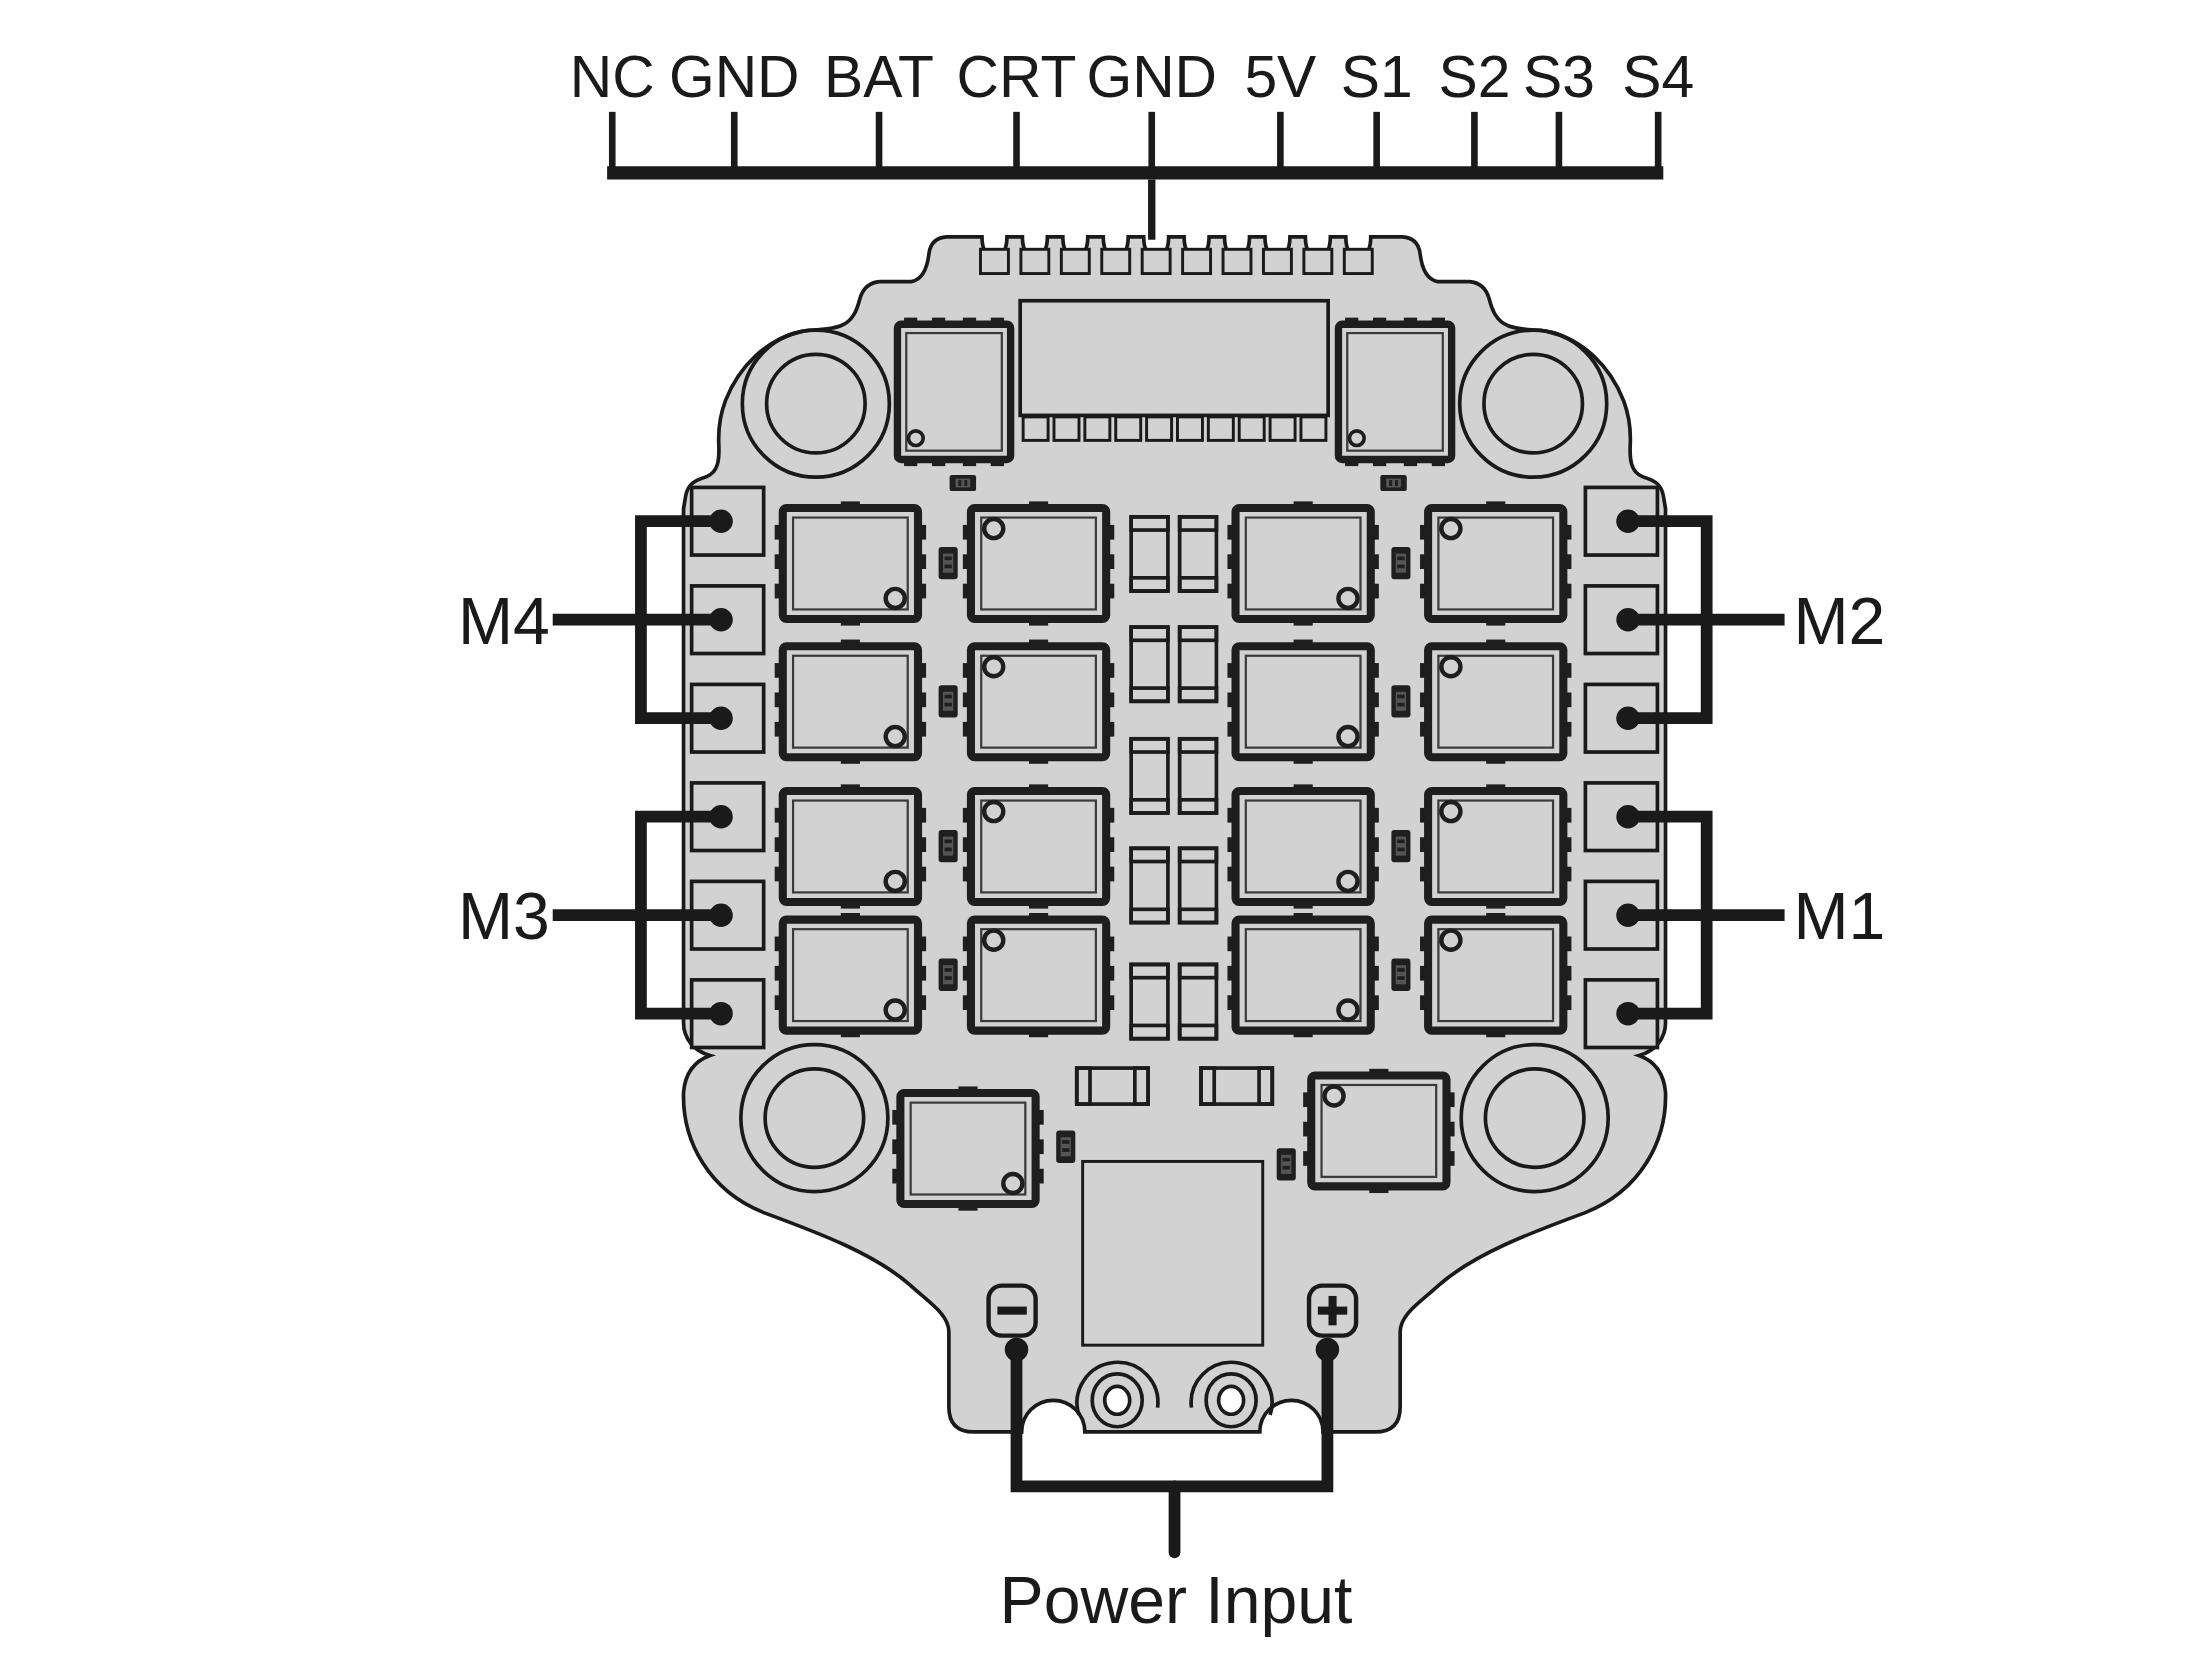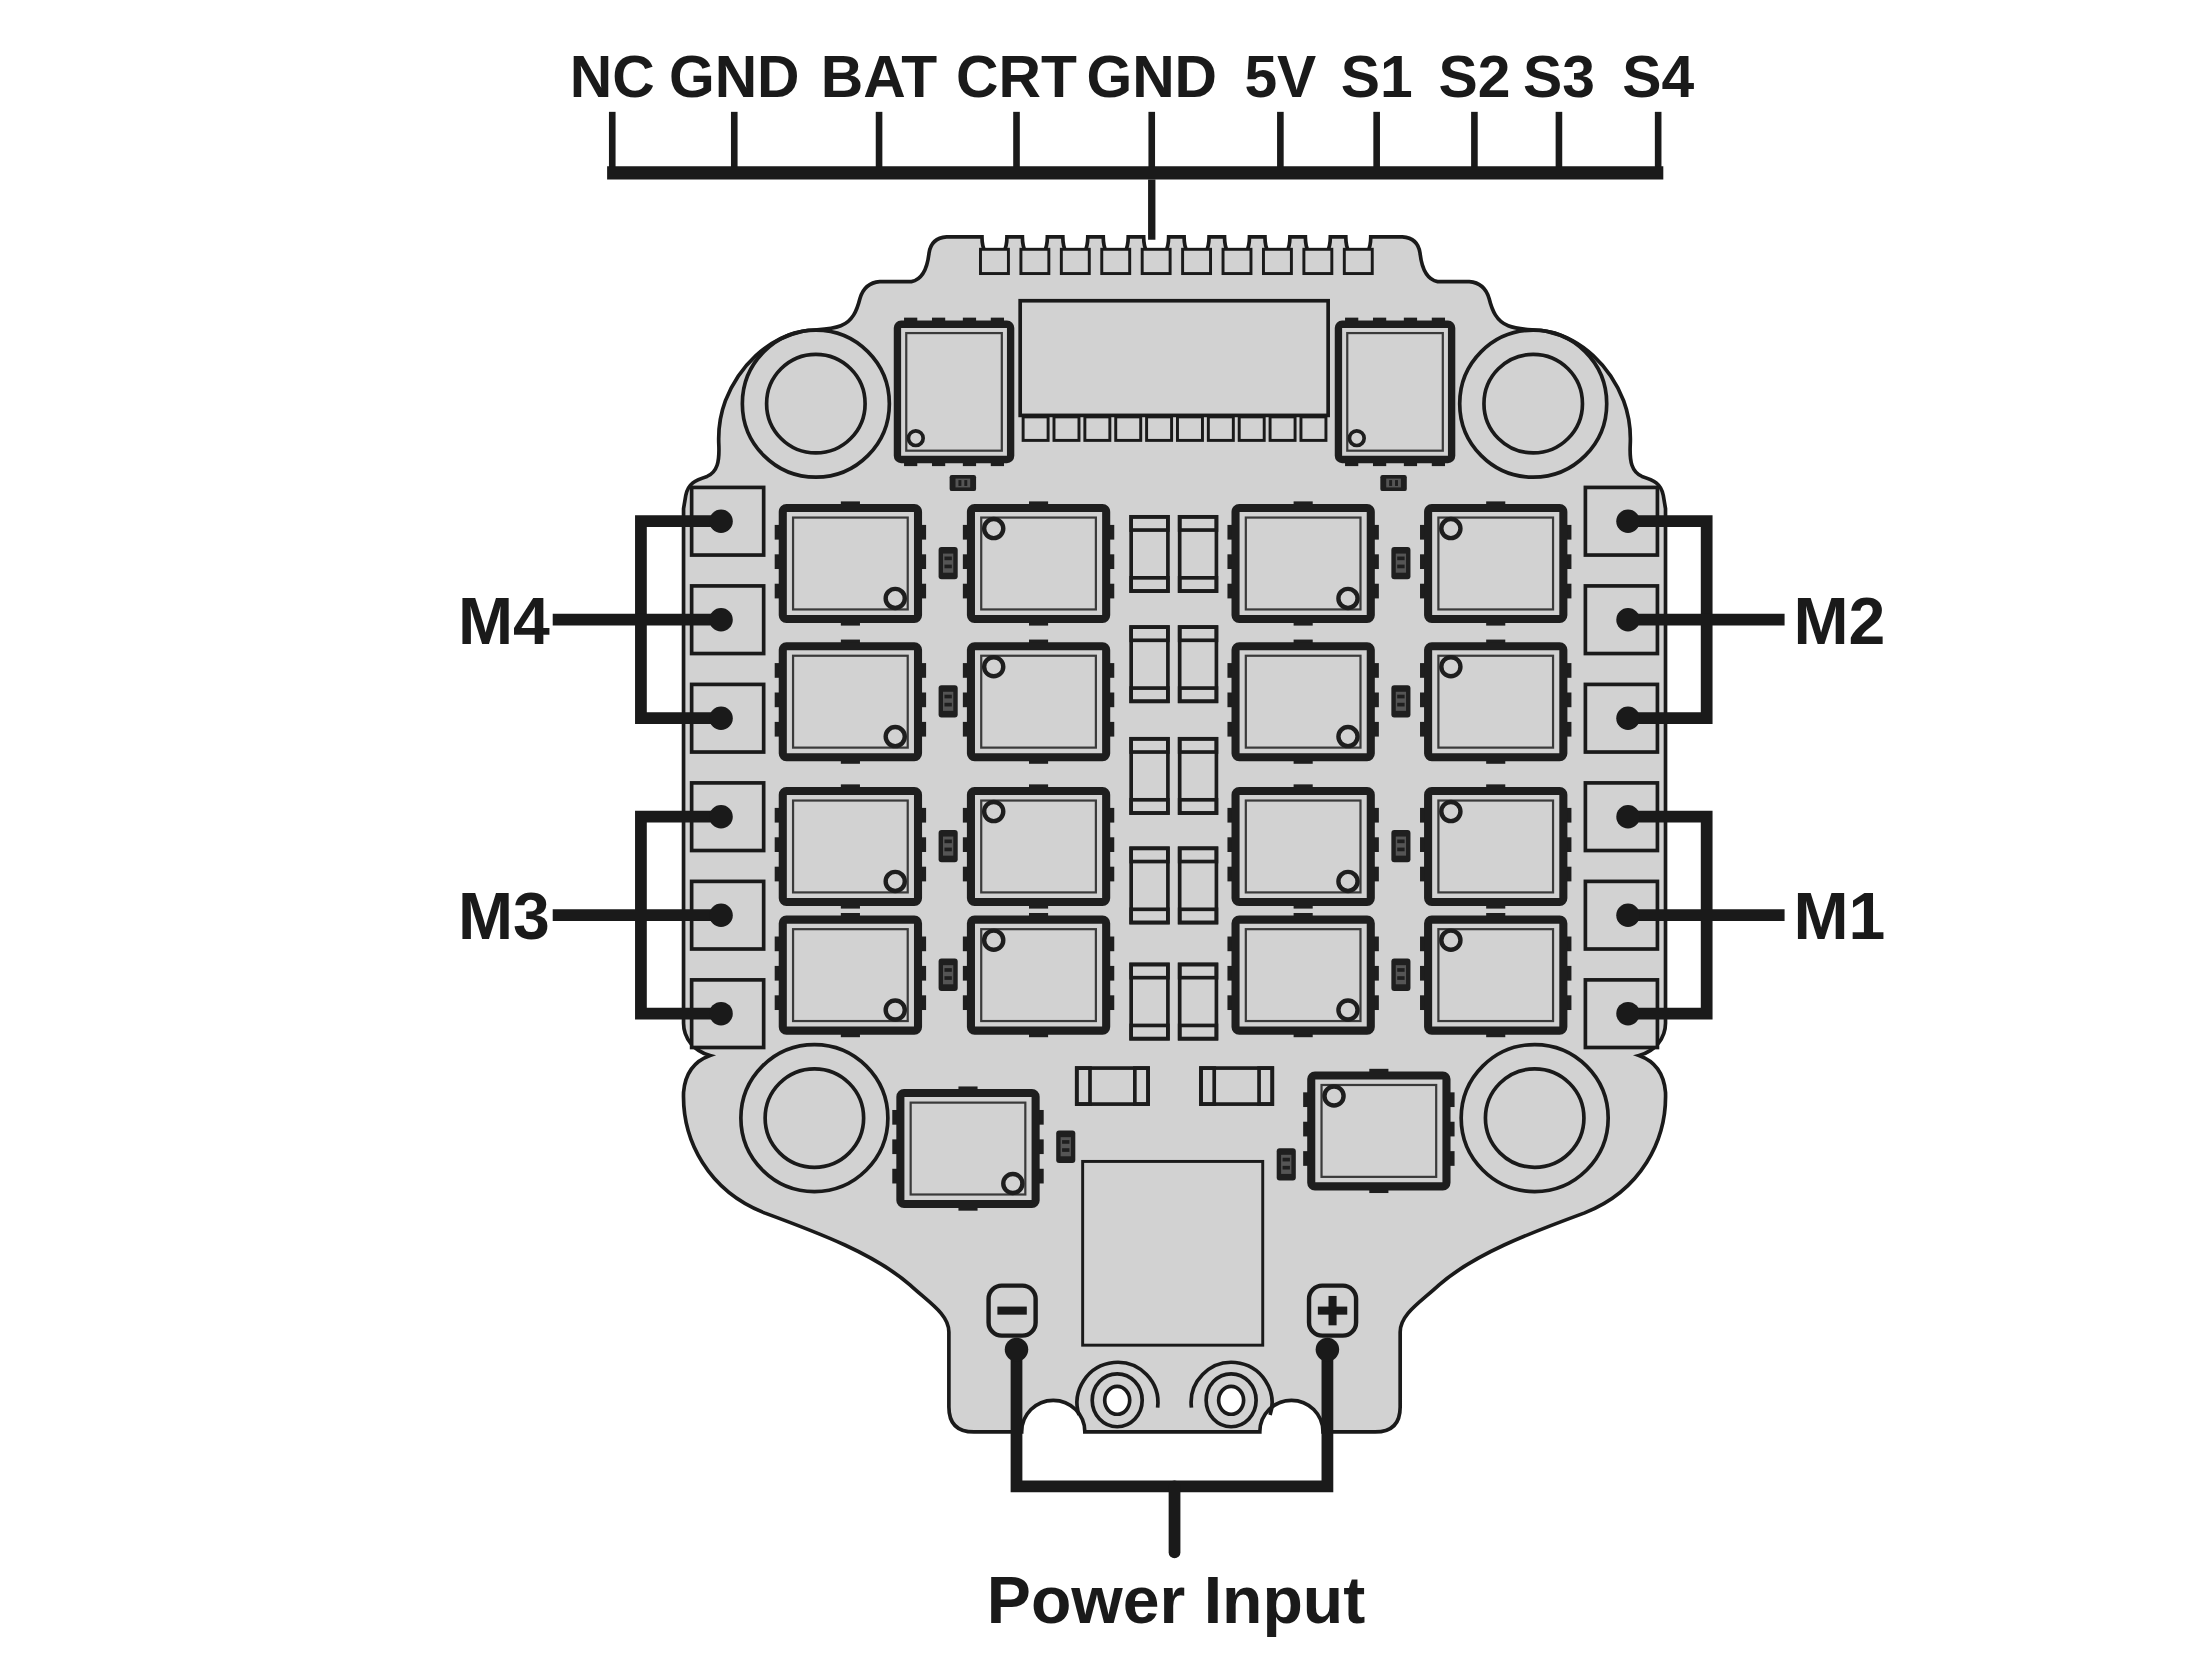--- a/index.html
+++ b/index.html
@@ -1,17 +1,17 @@
 <!DOCTYPE html>
 <html style="font-size:11.8px"><head>
 <meta charset="utf-8">
 <title>Diagram</title>
 <style>
   html,body{margin:0;padding:0;background:#ffffff;}
-  .stage{position:relative;width:1983px;height:1654px;background:#ffffff;overflow:hidden;font-weight:bold;}
+  .stage{position:relative;width:1983px;height:1654px;background:#ffffff;overflow:hidden;}
   svg{display:block;}
   .board{fill:#d2d2d2;stroke:#1a1a1a;stroke-width:5;}
   .thin{fill:#d2d2d2;stroke:#1a1a1a;stroke-width:4;}
   .ln{stroke:#1a1a1a;fill:none;}
   .wire{stroke:#1a1a1a;stroke-width:16;fill:none;}
   .dot{fill:#1a1a1a;stroke:none;}
   .lbl{font-family:"Liberation Sans","DejaVu Sans",sans-serif;font-size:80px;fill:#1a1a1a;}
   .mlbl{font-family:"Liberation Sans","DejaVu Sans",sans-serif;font-size:90px;fill:#1a1a1a;}
 </style>
 </head>

